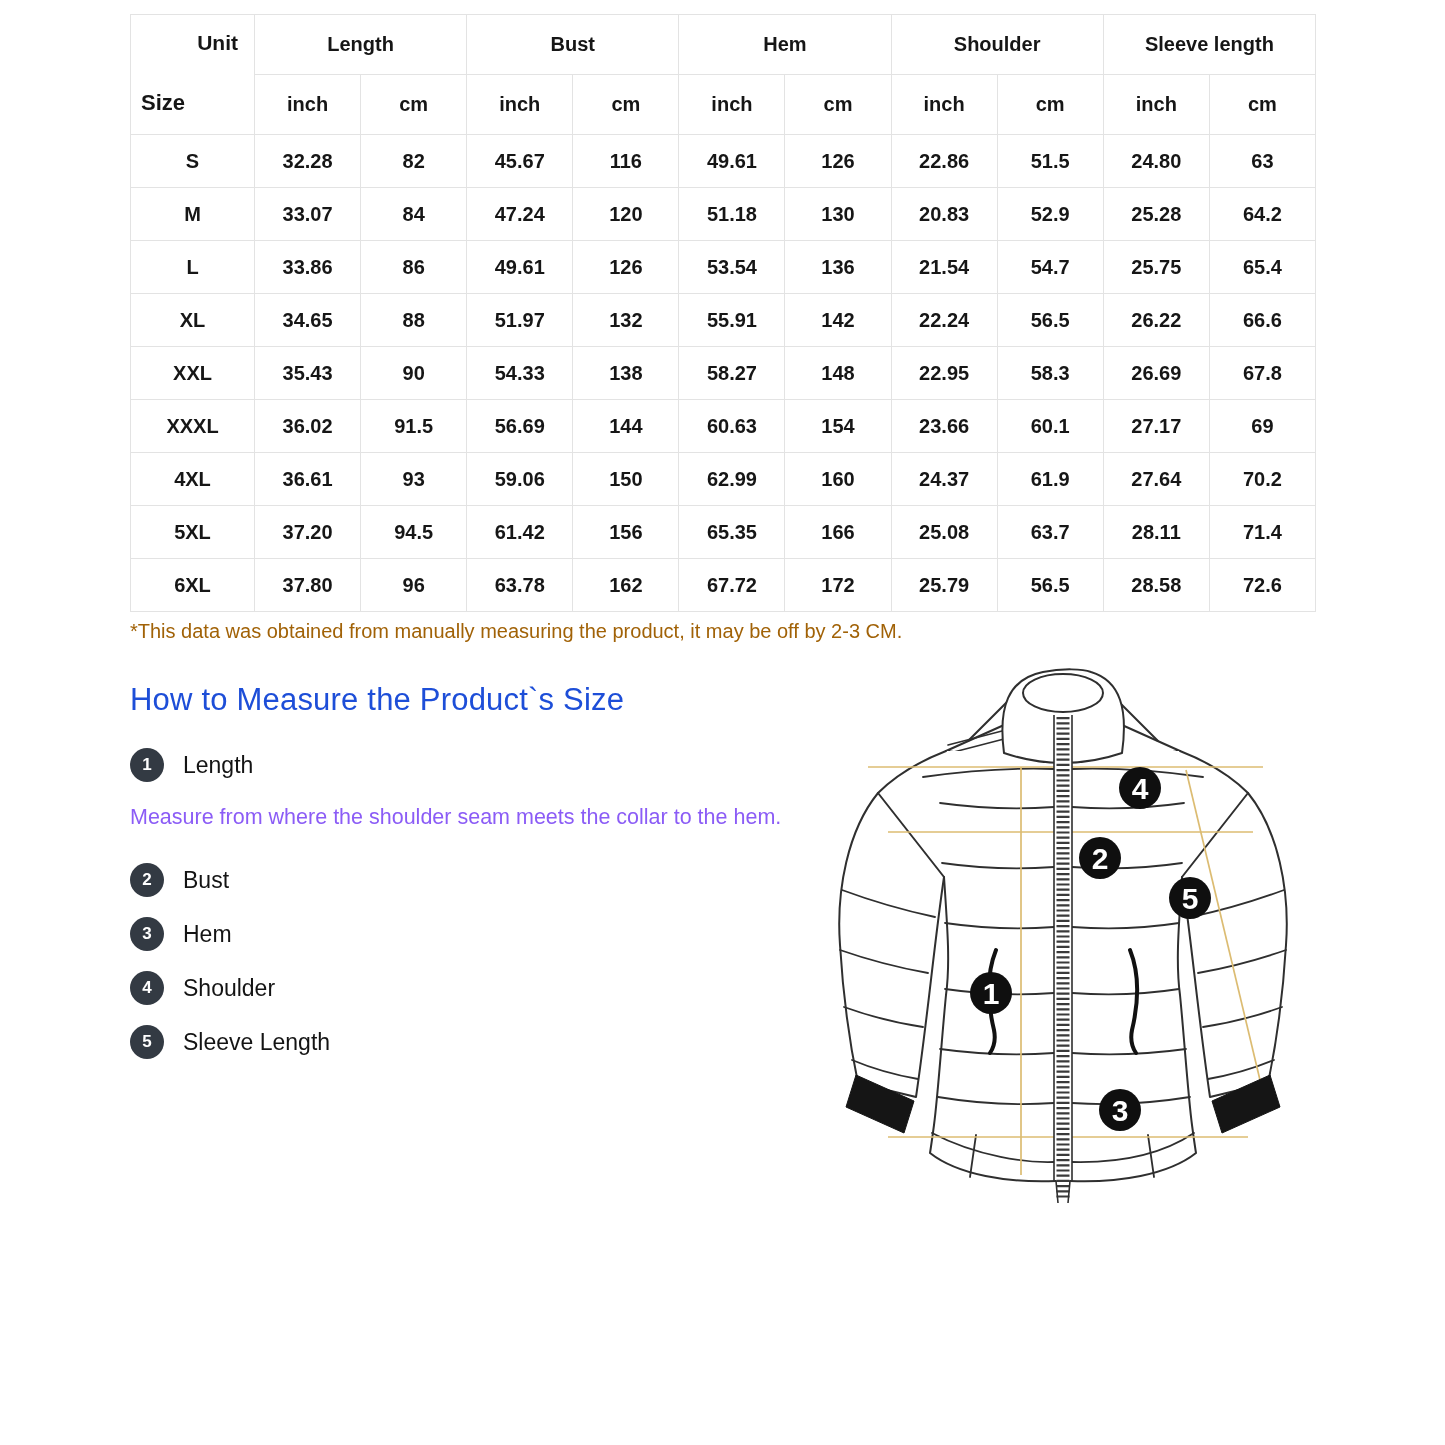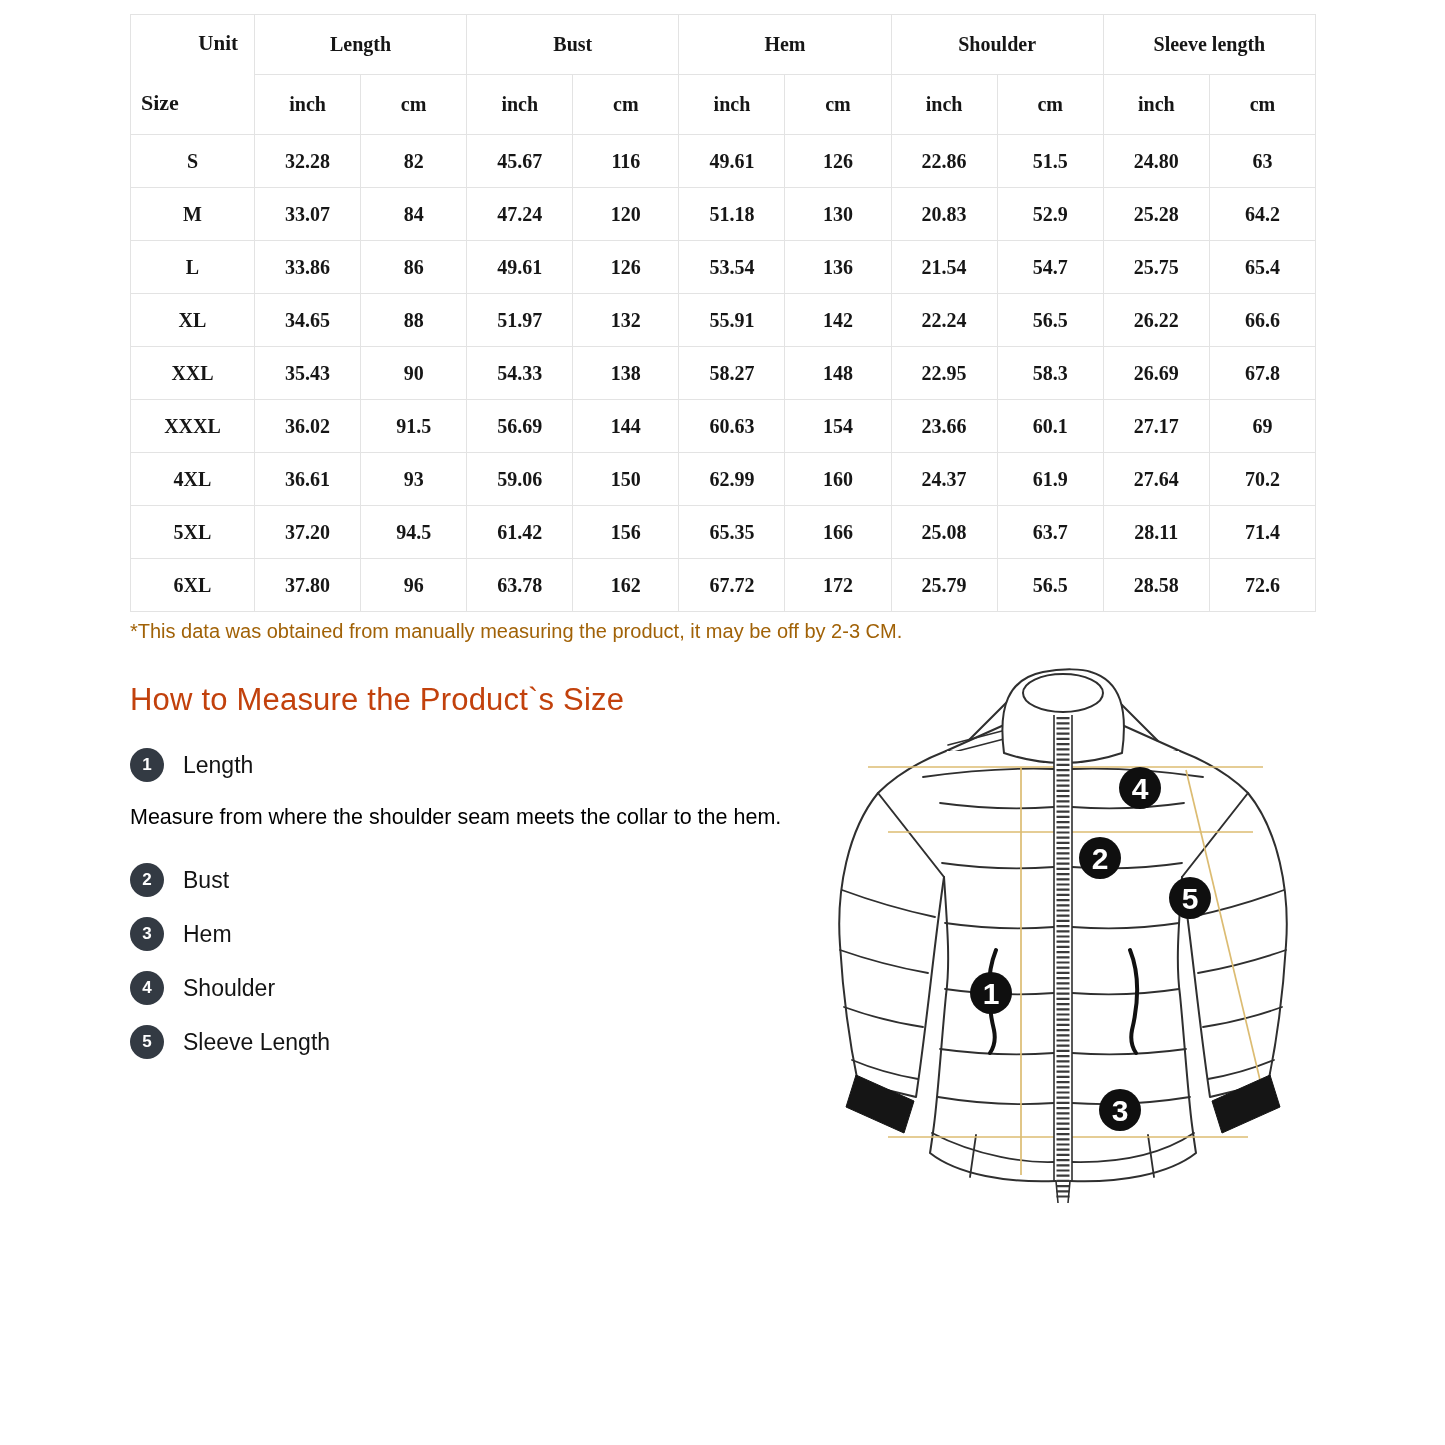--- a/index.html
+++ b/index.html
@@ -2,21 +2,21 @@
 <html><head>
 <meta charset="utf-8">
 <style>
   * { margin:0; padding:0; box-sizing:border-box; }
   html,body { width:1445px; height:1445px; background:#ffffff; overflow:hidden;
               font-family:"Liberation Sans", sans-serif; color:#1a1a1a; }
   .abs { position:absolute; }
 
   
   .size-table-wrap { left:130px; top:14px; width:1186px; }
-  table.size-table { width:100%; border-collapse:collapse; table-layout:fixed;font-family:Liberation Serif, serif; }
+  table.size-table { width:100%; border-collapse:collapse; table-layout:fixed; }
   table.size-table col.c-size { width:124px; }
   table.size-table th, table.size-table td {
     border:1px solid #e3e3e3; text-align:center; vertical-align:middle;
     font-size:20px; font-weight:bold; color:#161616; background:#fff;
   }
   tr.group-row   { height:60px; }
   tr.unit-row    { height:60px; }
   tr.data-row    { height:53px; }
   th.corner-cell {
     position:relative;
@@ -27,28 +27,28 @@
         #dcdcdc calc(50% + 0.8px),
         transparent calc(50% + 0.8px));
   }
   .corner-unit { position:absolute; top:16px;  right:16px; font-size:21px; }
   .corner-size { position:absolute; bottom:18px; left:10px; font-size:22px; }
 
   .footnote { left:130px; top:620px; font-size:20px; font-weight:normal; color:#a16207; }
 
   
   .measure { left:130px; top:682px; width:655px; }
-  .measure h2 { font-size:31px; font-weight:400; color:#c2410c; letter-spacing:0.2px;
+  .measure h2 { font-size:31px; font-weight:400; color:#1d4ed8; letter-spacing:0.2px;
                 margin:0 0 30px 0; }
   .step-head { display:flex; align-items:center; gap:19px; margin:0 0 20px 0; }
   .step-badge { width:34px; height:34px; border-radius:50%; background:#333a43;
                 color:#fff; font-size:17px; font-weight:bold;
                 display:flex; align-items:center; justify-content:center; flex:0 0 34px; }
   .step-title { font-size:23px; color:#141414; font-weight:400; }
-  .step-desc  { font-size:21.5px; color:#000000; line-height:31px; margin:16px 0 30px 0;
+  .step-desc  { font-size:21.5px; color:#8b5cf6; line-height:31px; margin:16px 0 30px 0;
                 font-weight:400; }
 
   
   .jacket { left:828px; top:655px; width:515px; height:560px; }
 </style>
 </head>
 <body>
 
 <div class="abs size-table-wrap">
   <table class="size-table">

